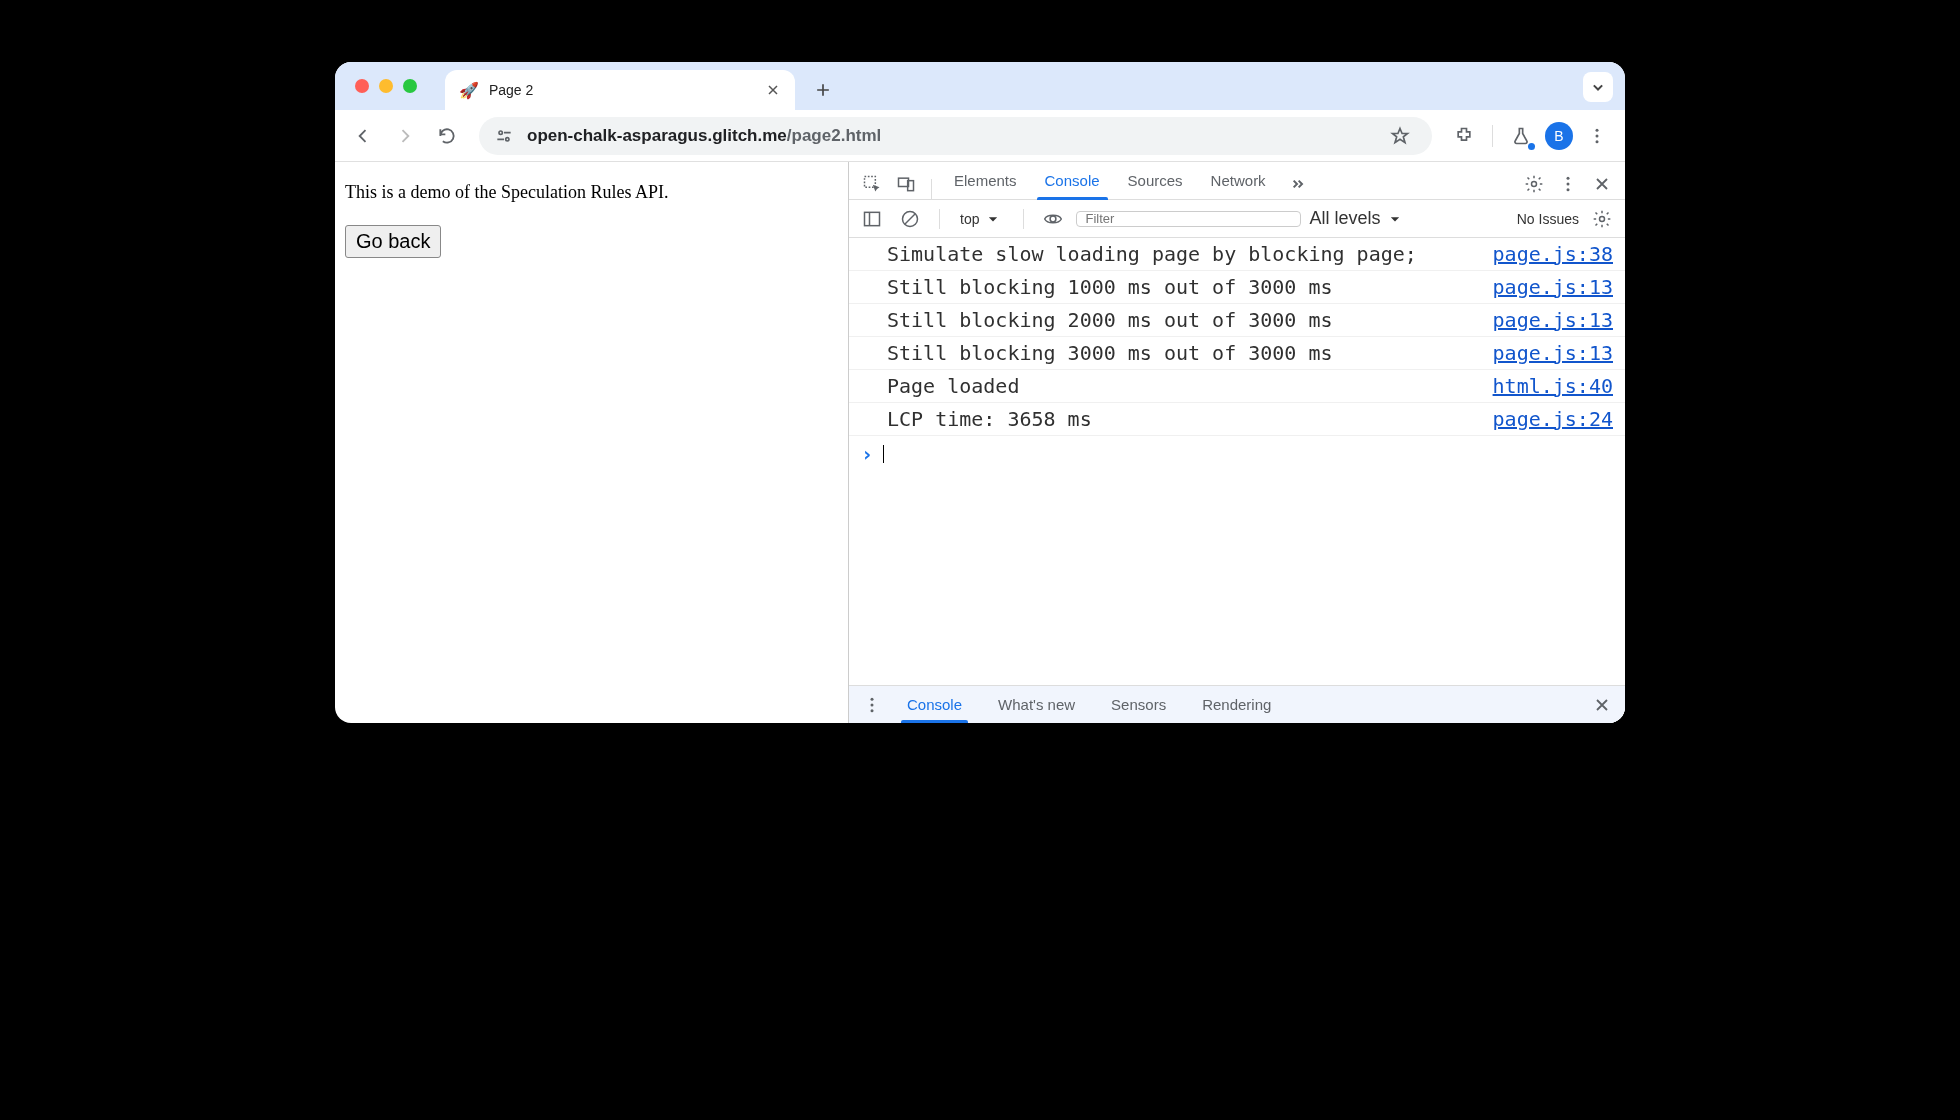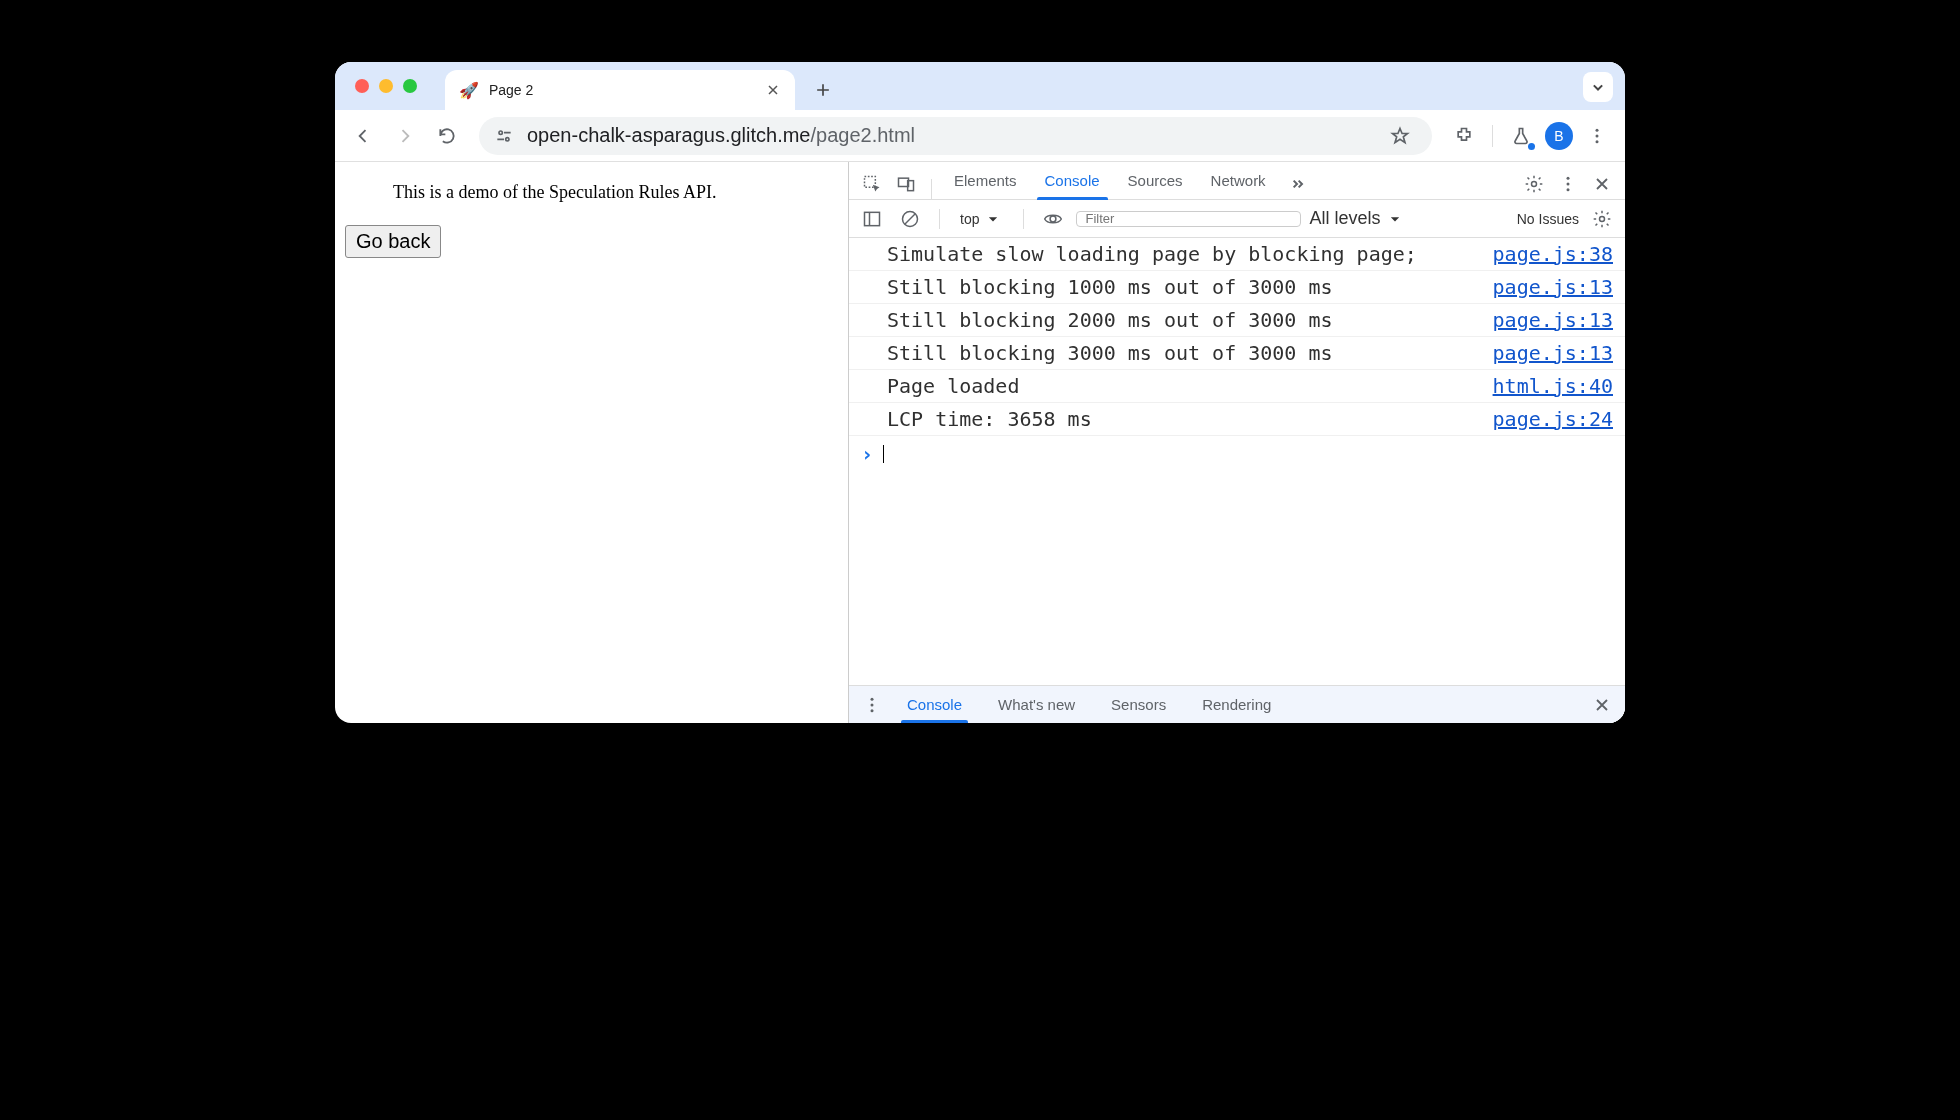--- a/index.html
+++ b/index.html
@@ -19,33 +19,33 @@
   .tab-close { width: 16px; height: 16px; display: flex; align-items: center; justify-content: center; color: #555; cursor: pointer; font-size: 16px; }
   .newtab { width: 32px; height: 32px; display: flex; align-items: center; justify-content: center; color: #444; font-size: 20px; cursor: pointer; margin-left: 12px; margin-bottom: 4px; }
   .caret-btn { position: absolute; right: 12px; top: 10px; width: 30px; height: 30px; background: #fff; border-radius: 8px; display: flex; align-items: center; justify-content: center; color: #444; cursor: pointer; }
   
   
   .toolbar { height: 52px; background: #fff; border-bottom: 1px solid #e0e0e0; display: flex; align-items: center; padding: 0 10px; gap: 6px; }
   .tb-btn { width: 36px; height: 36px; display: flex; align-items: center; justify-content: center; color: #5f6368; cursor: pointer; border-radius: 50%; }
   .tb-btn.disabled { color: #bbb; }
   .omnibox { flex: 1; height: 38px; background: #f1f3f4; border-radius: 19px; display: flex; align-items: center; padding: 0 14px; gap: 12px; margin: 0 8px; }
   .site-icon { width: 22px; height: 22px; display: flex; align-items: center; justify-content: center; color: #5f6368; }
-  .url { font-size: 20px; color: #202124; flex: 1; }
+  .url { font-size: 17px; color: #202124; flex: 1; font-weight: bold; }
   .url .path { color: #5f6368; }
   .star { color: #5f6368; }
   .divider { width: 1px; height: 22px; background: #ddd; margin: 0 4px; }
   .avatar { width: 28px; height: 28px; border-radius: 50%; background: #1a73e8; color: #fff; display: flex; align-items: center; justify-content: center; font-size: 14px; font-weight: 500; }
   .labdot { position: relative; }
   .labdot::after { content:""; position:absolute; right:4px; bottom:4px; width:7px; height:7px; background:#1a73e8; border-radius:50%; }
   
   
   .content { flex: 1; display: flex; overflow: hidden; }
   .page { width: 513px; padding: 20px 10px 10px 10px; font-family: "Times New Roman", Times, serif; color: #000; }
   .page h1 { font-size: 36px; font-weight: bold; margin-bottom: 22px; }
-  .page p { font-size: 18px; margin-bottom: 22px; margin-left: 48px; }
+  .page p { font-size: 18px; margin-bottom: 22px; }
   .page button { font-family: Arial, sans-serif; font-size: 20px; padding: 4px 10px; background: #efefef; border: 1px solid #888; border-radius: 3px; cursor: pointer; }
   
   
   .devtools { flex: 1; border-left: 1px solid #ccc; display: flex; flex-direction: column; background: #fff; font-family: "Helvetica Neue", Arial, sans-serif; }
   .dt-tabs { height: 38px; border-bottom: 1px solid #ddd; display: flex; align-items: flex-end; padding: 0 8px; gap: 4px; }
   .dt-iconbtn { width: 30px; height: 30px; display: flex; align-items: center; justify-content: center; color: #5f6368; cursor: pointer; }
   .dt-sep { width: 1px; height: 20px; background: #ddd; margin: 0 6px; }
   .dt-tab { padding: 0 12px; height: 100%; display: flex; align-items: center; font-size: 15px; color: #5f6368; cursor: pointer; position: relative; }
   .dt-tab.active { color: #1a73e8; }
   .dt-tab.active::after { content: ""; position: absolute; bottom: -1px; left: 4px; right: 4px; height: 3px; background: #1a73e8; border-radius: 2px 2px 0 0; }

